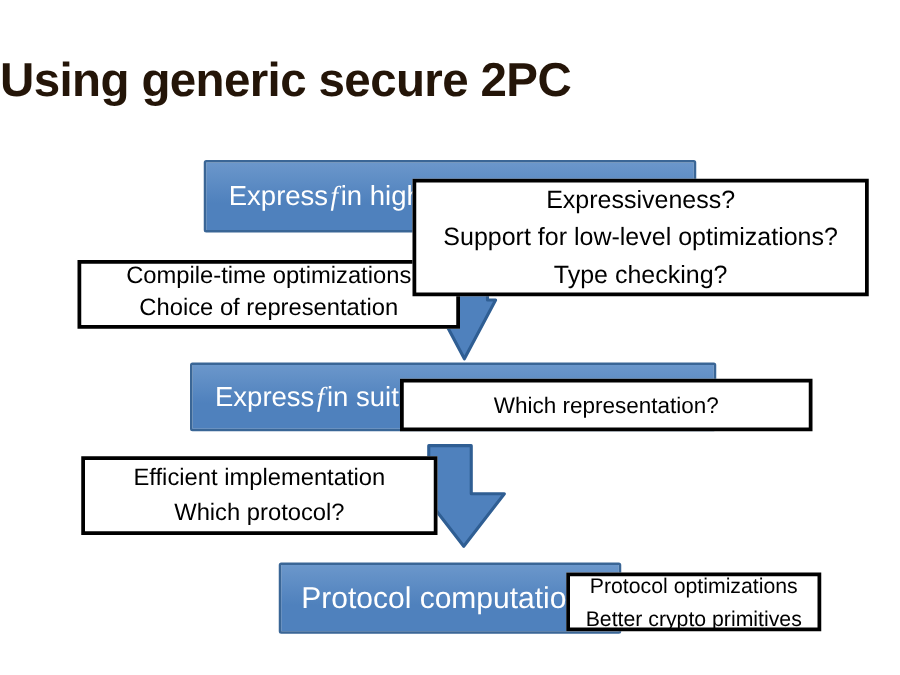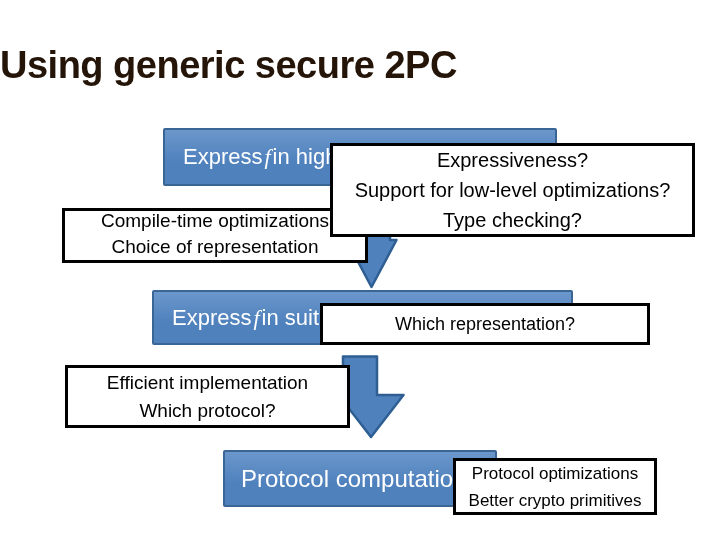--- a/index.html
+++ b/index.html
@@ -35,21 +35,21 @@
   
   #box-high-level{left:163px;top:128px;width:394px;height:58px;padding-left:18px;}
   #callout-language{left:330px;top:143px;width:365px;height:94px;font-size:20px;line-height:30px;}
   #note-compile{left:62px;top:208px;width:306px;height:55px;font-size:19px;line-height:26px;}
   #arrow-1{left:345px;top:186px;}
   #box-representation{left:152px;top:290px;width:421px;height:55px;padding-left:18px;}
   #callout-representation{left:320px;top:303px;width:330px;height:42px;font-size:18px;}
   #note-protocol-choice{left:65px;top:365px;width:285px;height:63px;font-size:19px;line-height:28px;}
   #arrow-2{left:337px;top:355px;}
   #box-protocol{left:223px;top:450px;width:274px;height:57px;padding-left:16px;font-size:24px;}
-  #callout-protocol{left:453px;top:458px;width:204px;height:57px;font-size:17px;line-height:27px;}
+  #callout-protocol{left:453px;top:458px;width:204px;height:47px;font-size:17px;line-height:27px;}
 </style>
 </head>
 <body>
 
 <div class="slide">
 
   <div class="slide-title">Using generic secure 2PC</div>
 
   <div class="blue-box" id="box-high-level">
     <span>Express </span>

